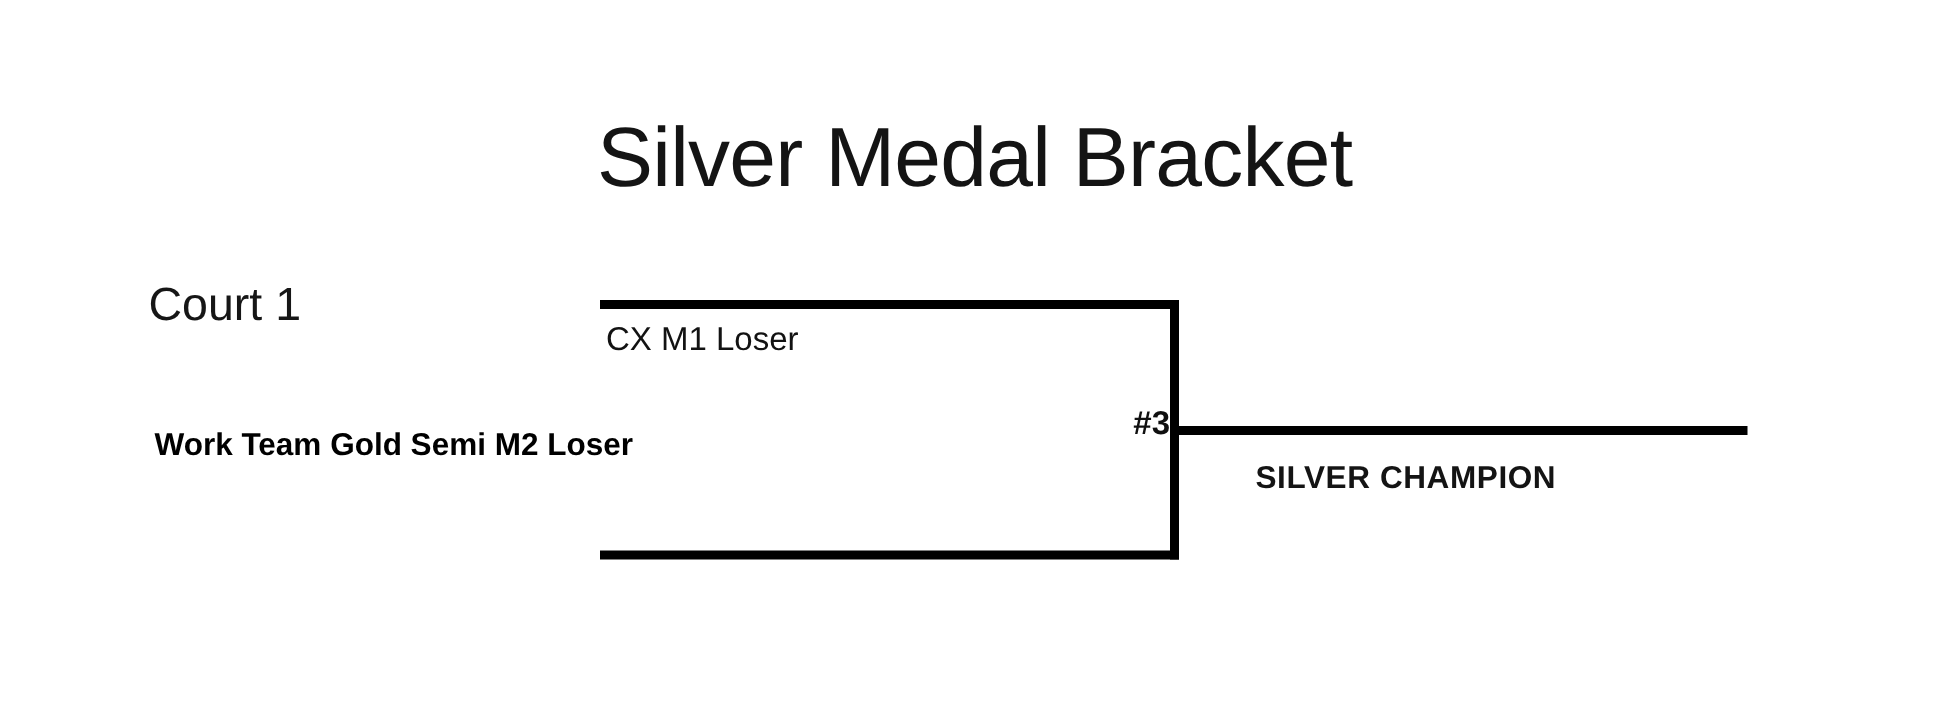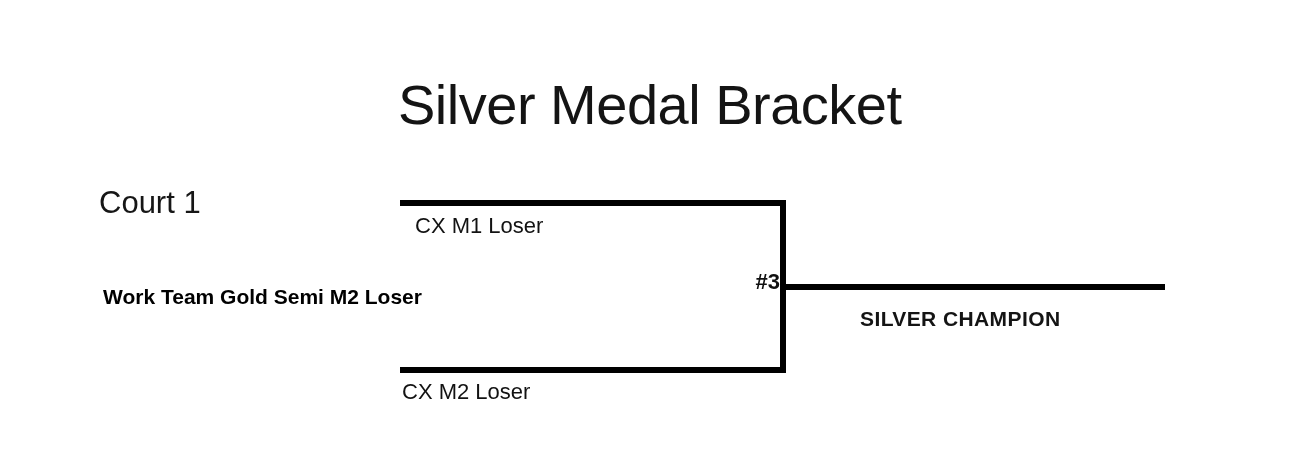--- a/index.html
+++ b/index.html
@@ -57,38 +57,38 @@
   }
 
   .slot-label {
     position: absolute;
     font-size: 22px;
     font-weight: 400;
     color: #121212;
     white-space: nowrap;
     line-height: 1.2;
   }
-  .slot-label.top    { left: 415px; top: 213px; }
+  .slot-label.top    { left: 404px; top: 213px; }
   .slot-label.bottom { left: 402px; top: 379px; }
 
   .match-number {
     position: absolute;
     right: 0;
     top: 269px;
     width: 40px;
     text-align: right;
     font-size: 22px;
     font-weight: 700;
     color: #101010;
     line-height: 1.2;
   }
 
   .champion-label {
     position: absolute;
-    left: 860px;
+    left: 837px;
     top: 306px;
     font-size: 21px;
     font-weight: 600;
     letter-spacing: 0.4px;
     color: #141414;
     white-space: nowrap;
     line-height: 1.2;
   }
 
   
@@ -149,21 +149,20 @@
 
   <div id="bracket-graphic">
     <div class="rail top"></div>
     <div class="rail bottom"></div>
     <div class="connector"></div>
     <div class="advance-line"></div>
   </div>
 
   <div class="slot-label top">CX M1 Loser</div>
 
-  <div class="slot-label bottom">CX M2 Loser</div>
 
   <div class="match-anchor">
     <div class="match-number">#3</div>
   </div>
 
   <div class="champion-label">SILVER CHAMPION</div>
 
 </div>
 
 </body></html>

